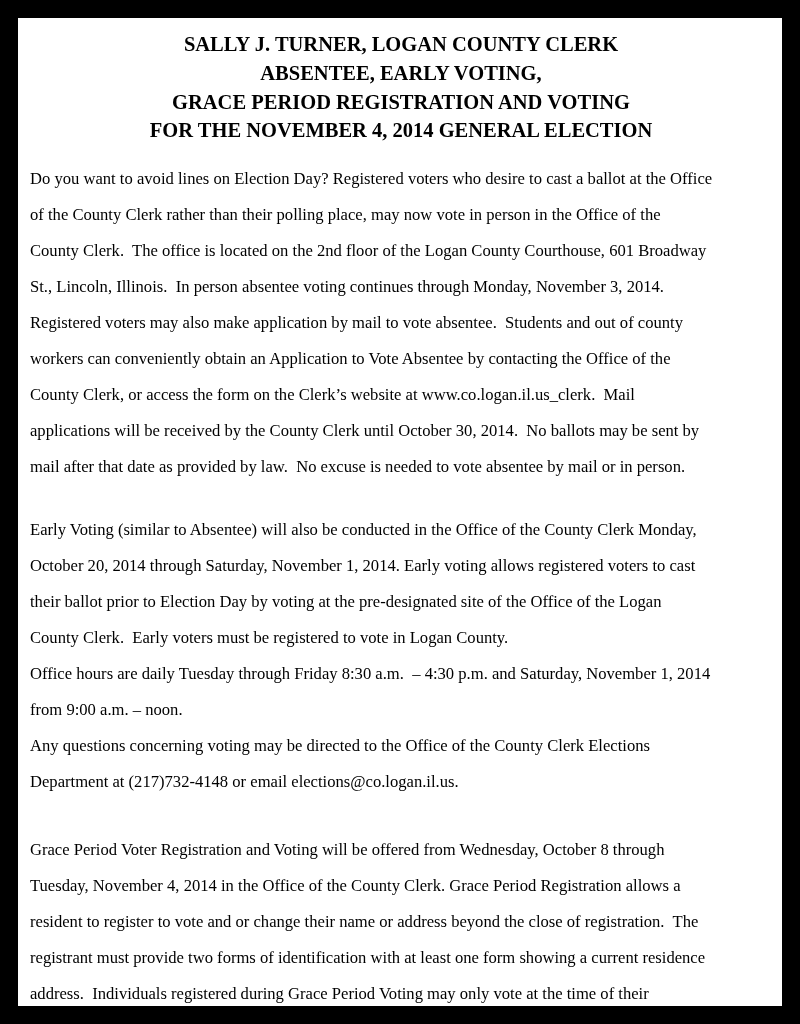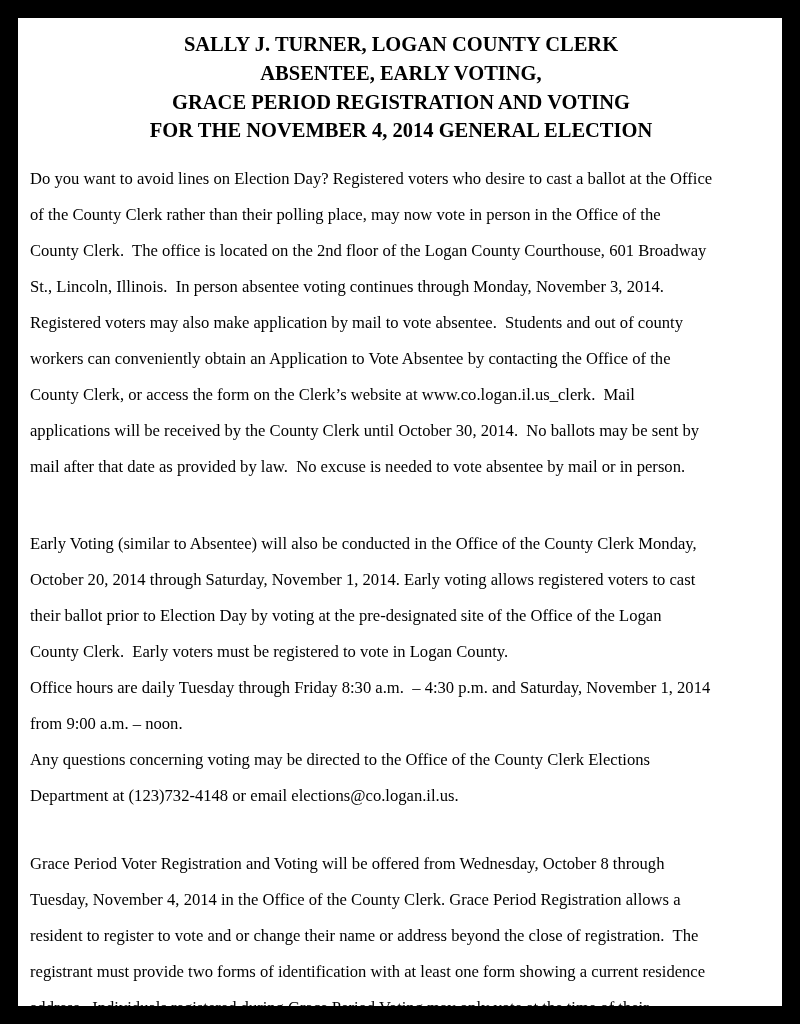--- a/index.html
+++ b/index.html
@@ -37,21 +37,21 @@
   .body-text {
     font-family: "Liberation Serif", "DejaVu Serif", serif;
     font-size: 16.6px;
     line-height: 36px;
     color: #000000;
     white-space: pre-wrap;
     margin: 0;
     width: 742px;
   }
   .para-absentee   { margin-top: 16px; }
-  .para-early      { margin-top: 41px; }
+  .para-early      { margin-top: 27px; }
   .para-grace      { margin-top: 32px; }
   .signature-block {
     margin-top: 41px;
     font-family: "Liberation Serif", "DejaVu Serif", serif;
     font-weight: bold;
     font-size: 20.5px;
     line-height: 28px;
     color: #000000;
   }
 </style>
@@ -79,21 +79,21 @@
     <div>
       <p class="body-text para-early">Early Voting (similar to Absentee) will also be conducted in the Office of the County Clerk Monday,
 October 20, 2014 through Saturday, November 1, 2014. Early voting allows registered voters to cast
 their ballot prior to Election Day by voting at the pre-designated site of the Office of the Logan
 County Clerk.  Early voters must be registered to vote in Logan County.</p>
 
       <p class="body-text">Office hours are daily Tuesday through Friday 8:30 a.m.  – 4:30 p.m. and Saturday, November 1, 2014
 from 9:00 a.m. – noon.</p>
 
       <p class="body-text">Any questions concerning voting may be directed to the Office of the County Clerk Elections
-Department at (123)732-4148 or email elections@co.logan.il.us.</p>
+Department at (217)732-4148 or email elections@co.logan.il.us.</p>
     </div>
 
     <p class="body-text para-grace">Grace Period Voter Registration and Voting will be offered from Wednesday, October 8 through
 Tuesday, November 4, 2014 in the Office of the County Clerk. Grace Period Registration allows a
 resident to register to vote and or change their name or address beyond the close of registration.  The
 registrant must provide two forms of identification with at least one form showing a current residence
 address.  Individuals registered during Grace Period Voting may only vote at the time of their
 registration in the Office of the County Clerk and are not eligible to cast a ballot at their polling place
 on Election Day.  The Office of the County Clerk is open from 8:30 a.m. to 4:30 p.m. Monday through
 Friday and from 6:00 a.m. – 7:00 p.m. on November 4.</p>

